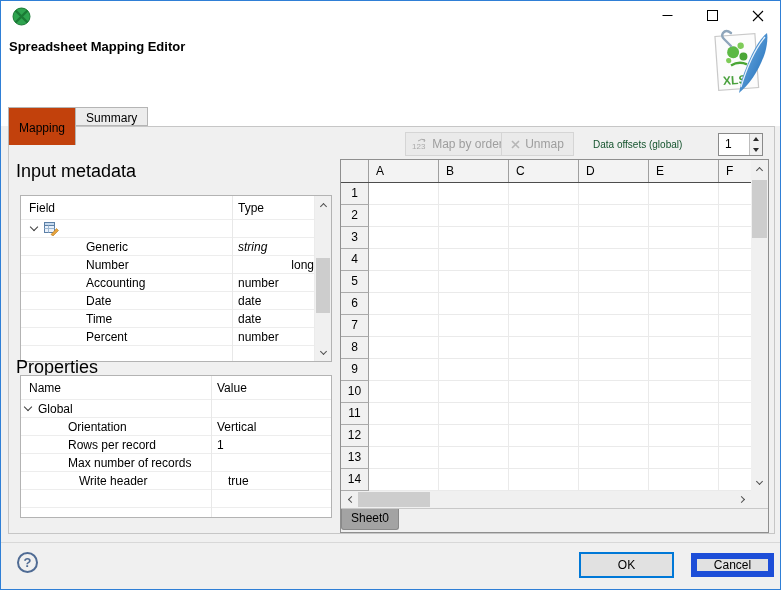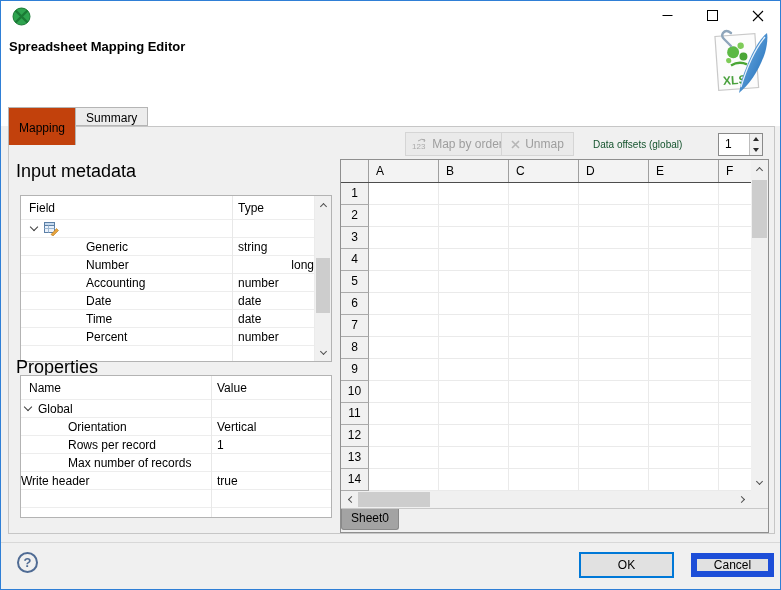--- a/index.html
+++ b/index.html
@@ -203,21 +203,21 @@
             <rect x="0.5" y="1.5" width="10" height="3" fill="#c5d9ee" stroke="#5b7fa6"></rect>
             <line x1="0.5" y1="7.5" x2="10.5" y2="7.5" stroke="#9db8d2"></line>
             <line x1="4.5" y1="4.5" x2="4.5" y2="11.5" stroke="#9db8d2"></line>
             <polygon points="7,13.5 12.5,7.5 14.5,9.5 9,15" fill="#e8a33d" stroke="#b67c1e" stroke-width="0.6"></polygon>
           </svg>
         </div>
         <div class="tc-right" style="width:82px;"></div>
       </div>
       <div class="trow">
         <div class="tc-left" style="width:211px; padding-left:65px;">Generic</div>
-        <div class="tc-right" style="width:82px;">string</div>
+        <div class="tc-right" style="width:82px;font-style:italic;">string</div>
       </div>
       <div class="trow">
         <div class="tc-left" style="width:211px; padding-left:65px;">Number</div>
         <div class="tc-right" style="width:82px;text-align:right;">long</div>
       </div>
       <div class="trow">
         <div class="tc-left" style="width:211px; padding-left:65px;">Accounting</div>
         <div class="tc-right" style="width:82px;">number</div>
       </div>
       <div class="trow">
@@ -263,21 +263,21 @@
       </div>
       <div class="trow">
         <div class="tc-left" style="width:190px; padding-left:47px;">Rows per record</div>
         <div class="tc-right" style="width:103px;">1</div>
       </div>
       <div class="trow">
         <div class="tc-left" style="width:190px; padding-left:47px;">Max number of records</div>
         <div class="tc-right" style="width:103px;"></div>
       </div>
       <div class="trow">
-        <div class="tc-left" style="width:190px; ">Write header</div>
+        <div class="tc-left" style="width:190px; padding-left:47px;margin-left:11px;">Write header</div>
         <div class="tc-right" style="width:103px;">true</div>
       </div>
       <div class="trow"></div>
     </div>
 
     <div class="grid">
       <div class="g-header">
         <div class="g-corner"></div>
         <div class="g-colhead">A</div>
         <div class="g-colhead">B</div>

